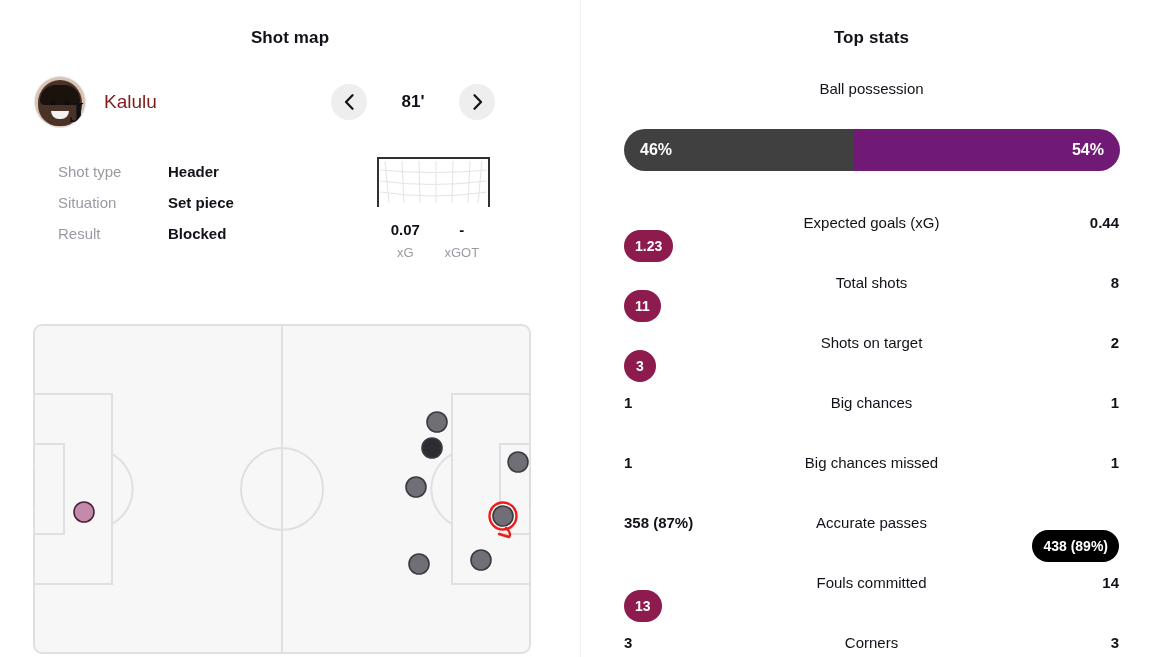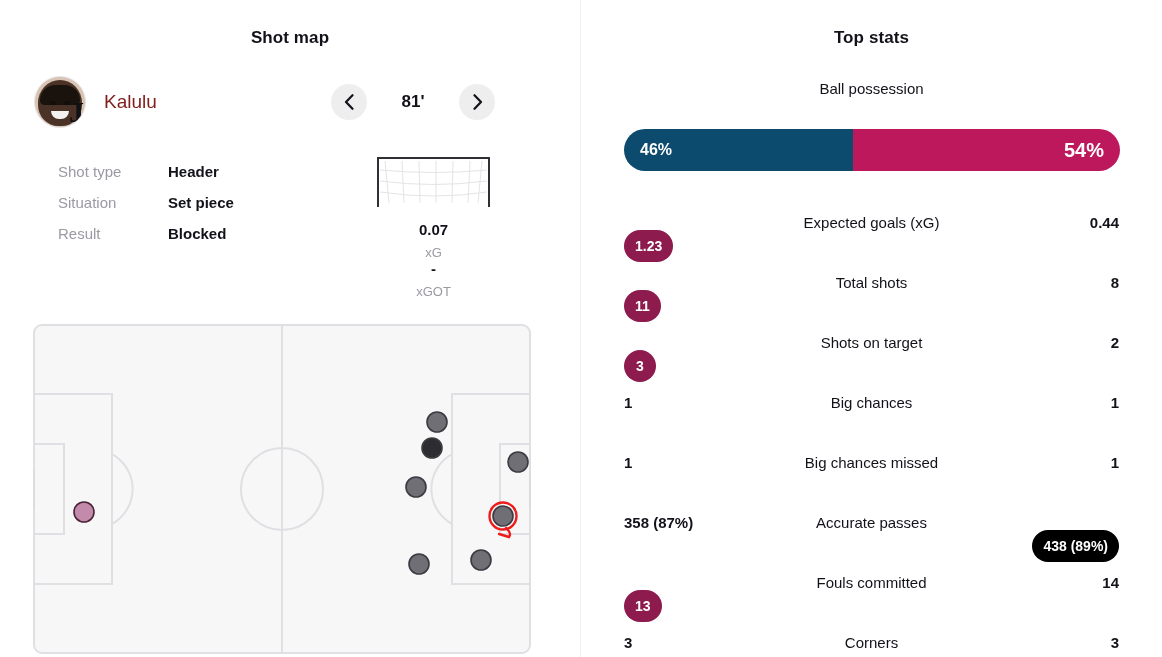--- a/index.html
+++ b/index.html
@@ -91,47 +91,47 @@
   
   .goal-wrap { position: absolute; top: 157px; left: 377px; }
   .goal-frame { width: 113px; height: 50px; position: relative; }
   .goal-frame .post {
     position: absolute; background: #2f2f35;
   }
   .goal-frame .post.left  { left: 0;  top: 0; width: 2px; height: 50px; }
   .goal-frame .post.right { right: 0; top: 0; width: 2px; height: 50px; }
   .goal-frame .post.bar   { left: 0;  top: 0; width: 113px; height: 2px; }
   .xg-row {
-    display: flex; margin-top: 14px; width: 113px; flex-direction: column;
+    display: flex; margin-top: 14px; width: 113px;
   }
   .xg-cell { flex: 1; text-align: center; }
   .xg-val { font-size: 15px; font-weight: 600; color: #12121a; }
   .xg-key { font-size: 13px; color: #9a9aa2; margin-top: 7px; }
 
   
   .pitch-wrap { position: absolute; top: 324px; left: 33px; }
 
   
   .possession-label {
     position: absolute; top: 80px; left: 0; width: 581px;
     text-align: center; font-size: 15px; color: #12121a;
   }
   .possession-bar {
     position: absolute; top: 129px; left: 43px;
     width: 496px; height: 42px; display: flex;
   }
   .poss-home {
-    background: #0c4a6e; border-radius: 21px 0 0 21px;
+    background: #404040; border-radius: 21px 0 0 21px;
     display: flex; align-items: center; padding-left: 16px;
     color: #ffffff; font-size: 16px; font-weight: 700;
   }
   .poss-away {
-    background: #be185d; border-radius: 0 21px 21px 0;
+    background: #701a75; border-radius: 0 21px 21px 0;
     display: flex; align-items: center; justify-content: flex-end;
-    padding-right: 16px; color: #ffffff; font-size: 20px; font-weight: 700;
+    padding-right: 16px; color: #ffffff; font-size: 16px; font-weight: 700;
   }
 
   .stats-list { position: absolute; top: 192px; left: 0; width: 581px; }
   .stat-row {
     height: 60px; display: flex; align-items: center;
     padding: 0 43px;
   }
   .stat-home, .stat-away {
     width: 130px; display: flex; align-items: center;
     font-size: 15px; font-weight: 700; color: #12121a;

